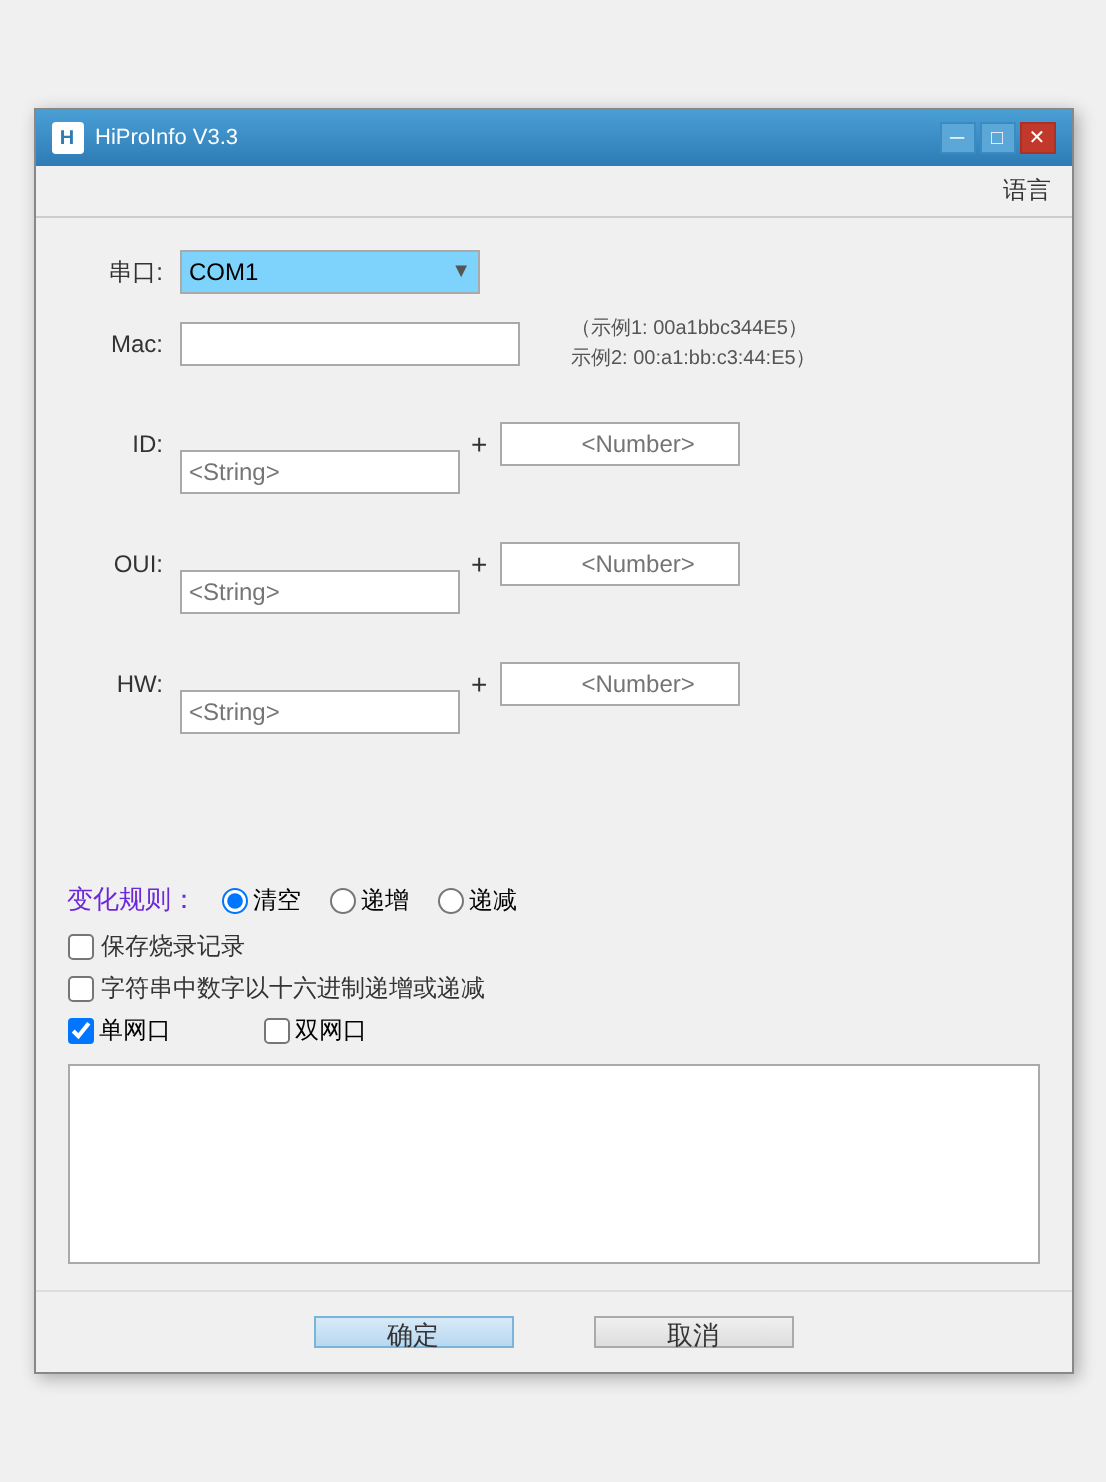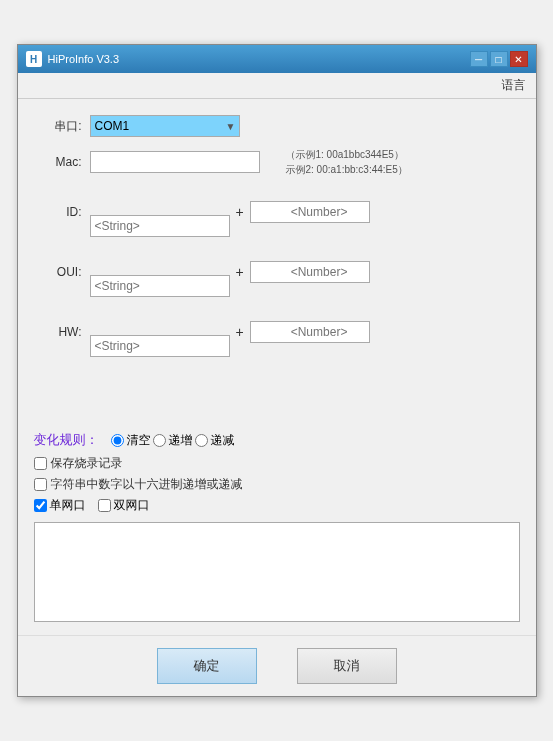--- a/index.html
+++ b/index.html
@@ -171,21 +171,21 @@
       gap: 8px;
     }
     .rules-label {
       color: #6d28d9;
       font-size: 13px;
       margin-right: 4px;
     }
     .radio-group {
       display: flex;
       align-items: center;
-      gap: 2px;
+      gap: 14px;
     }
     .radio-item {
       display: flex;
       align-items: center;
       gap: 3px;
       cursor: pointer;
     }
     .radio-item input[type="radio"] {
       margin: 0;
       cursor: pointer;
@@ -200,21 +200,21 @@
       margin: 0;
       cursor: pointer;
     }
     .checkbox-label {
       font-size: 12px;
       color: #333;
     }
     .network-row {
       display: flex;
       align-items: center;
-      gap: 12px;
+      gap: 46px;
       margin-top: 4px;
     }
     .textarea-section {
       margin-top: 8px;
     }
     .log-textarea {
       width: 100%;
       height: 100px;
       border: 1px solid #aaa;
       background: white;
@@ -225,21 +225,21 @@
     }
     .bottom-buttons {
       display: flex;
       justify-content: center;
       gap: 40px;
       padding: 12px 16px;
       border-top: 1px solid #ddd;
     }
     .btn {
       width: 100px;
-      height: 36px;
+      height: 16px;
       font-size: 13px;
       cursor: pointer;
       border: 1px solid #888;
       font-family: "Microsoft YaHei", "SimHei", Arial, sans-serif;
     }
     .btn-confirm {
       background: linear-gradient(to bottom, #d8eaf7, #b8d8f0);
       border-color: #7ab4d8;
       color: #333;
     }

